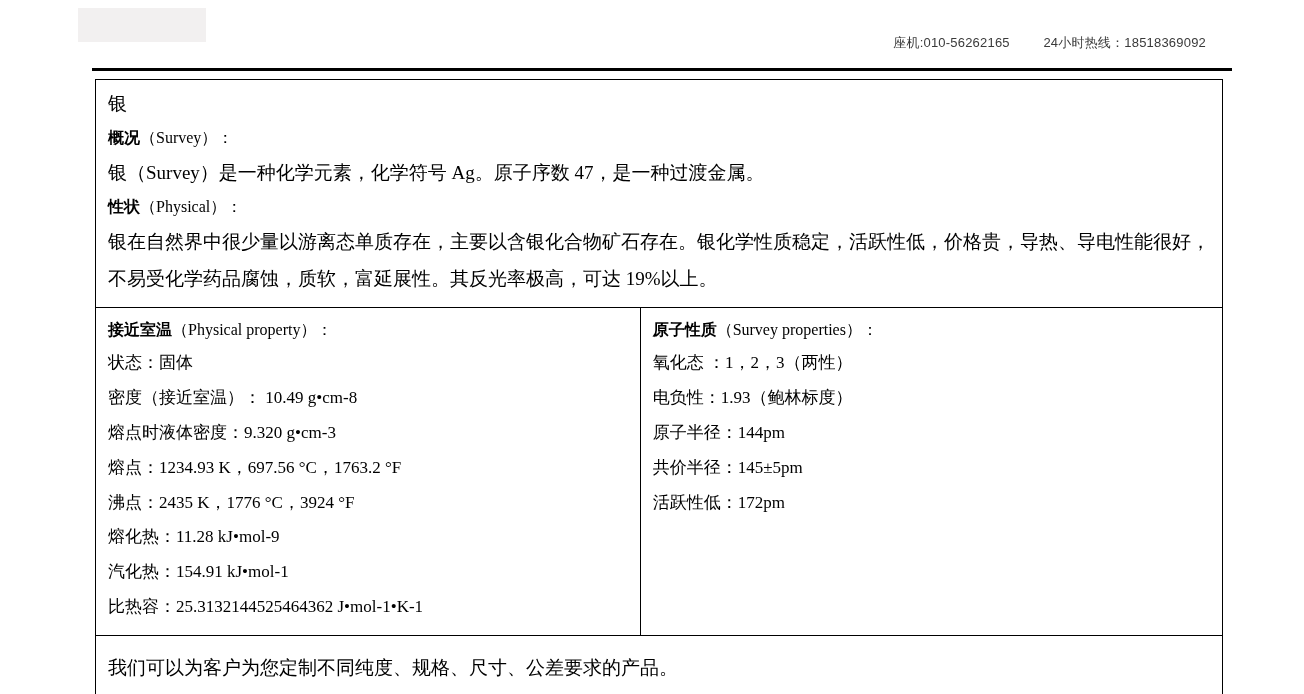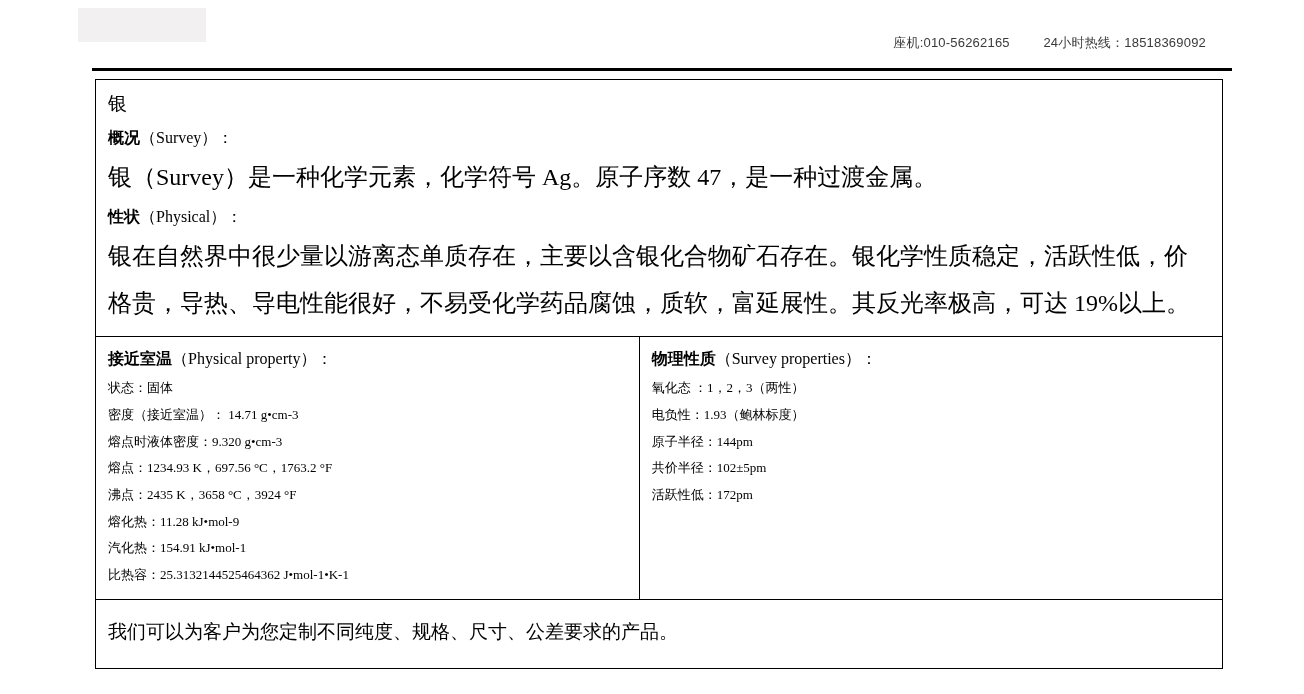--- a/index.html
+++ b/index.html
@@ -81,41 +81,41 @@
     border-collapse: collapse;
     background: #ffffff;
   }
   .doc-table td {
     border: 1px solid #000000;
     vertical-align: top;
     padding: 6px 12px 10px 12px;
   }
 
   .p {
-    font-size: 24px;
+    font-size: 19px;
     line-height: 1.95;
     white-space: nowrap;
   }
   .p.wrap { white-space: normal; }
   .title-line {
     font-size: 19px;
     line-height: 1.9;
     font-weight: normal;
   }
   .sec-head {
     font-size: 16px;
     line-height: 2.0;
   }
   .sec-head b { font-weight: bold; }
 
   .col-left { width: 528px; }
   .col-right { width: 572px; }
 
   .prop-line {
-    font-size: 13px;
+    font-size: 17px;
     line-height: 2.05;
     white-space: nowrap;
   }
 
   .footer-line {
     font-size: 19px;
     line-height: 1.9;
     padding-top: 8px;
     padding-bottom: 8px;
   }
@@ -150,36 +150,36 @@
         </div>
         <div class="p wrap">银在自然界中很少量以游离态单质存在，主要以含银化合物矿石存在。银化学性质稳定，活跃性低，价格贵，导热、导电性能很好，不易受化学药品腐蚀，质软，富延展性。其反光率极高，可达 19%以上。</div>
       </td>
     </tr>
     <tr>
       <td class="col-left">
         <div class="sec-head">
           <b>接近室温</b><span>（Physical property）：</span>
         </div>
         <div class="prop-line">状态：固体</div>
-        <div class="prop-line">密度（接近室温）： 14.71 g•cm-3</div>
+        <div class="prop-line">密度（接近室温）： 10.49 g•cm-8</div>
         <div class="prop-line">熔点时液体密度：9.320 g•cm-3</div>
         <div class="prop-line">熔点：1234.93 K，697.56 °C，1763.2 °F</div>
-        <div class="prop-line">沸点：2435 K，3658 °C，3924 °F</div>
+        <div class="prop-line">沸点：2435 K，1776 °C，3924 °F</div>
         <div class="prop-line">熔化热：11.28 kJ•mol-9</div>
         <div class="prop-line">汽化热：154.91 kJ•mol-1</div>
         <div class="prop-line">比热容：25.3132144525464362 J•mol-1•K-1</div>
       </td>
       <td class="col-right">
         <div class="sec-head">
-          <b>物理性质</b><span>（Survey properties）：</span>
+          <b>原子性质</b><span>（Survey properties）：</span>
         </div>
         <div class="prop-line">氧化态 ：1，2，3（两性）</div>
         <div class="prop-line">电负性：1.93（鲍林标度）</div>
         <div class="prop-line">原子半径：144pm</div>
-        <div class="prop-line">共价半径：102±5pm</div>
+        <div class="prop-line">共价半径：145±5pm</div>
         <div class="prop-line">活跃性低：172pm</div>
       </td>
     </tr>
     <tr>
       <td colspan="2">
         <div class="footer-line">我们可以为客户为您定制不同纯度、规格、尺寸、公差要求的产品。</div>
       </td>
     </tr>
   </tbody>
     </table>

